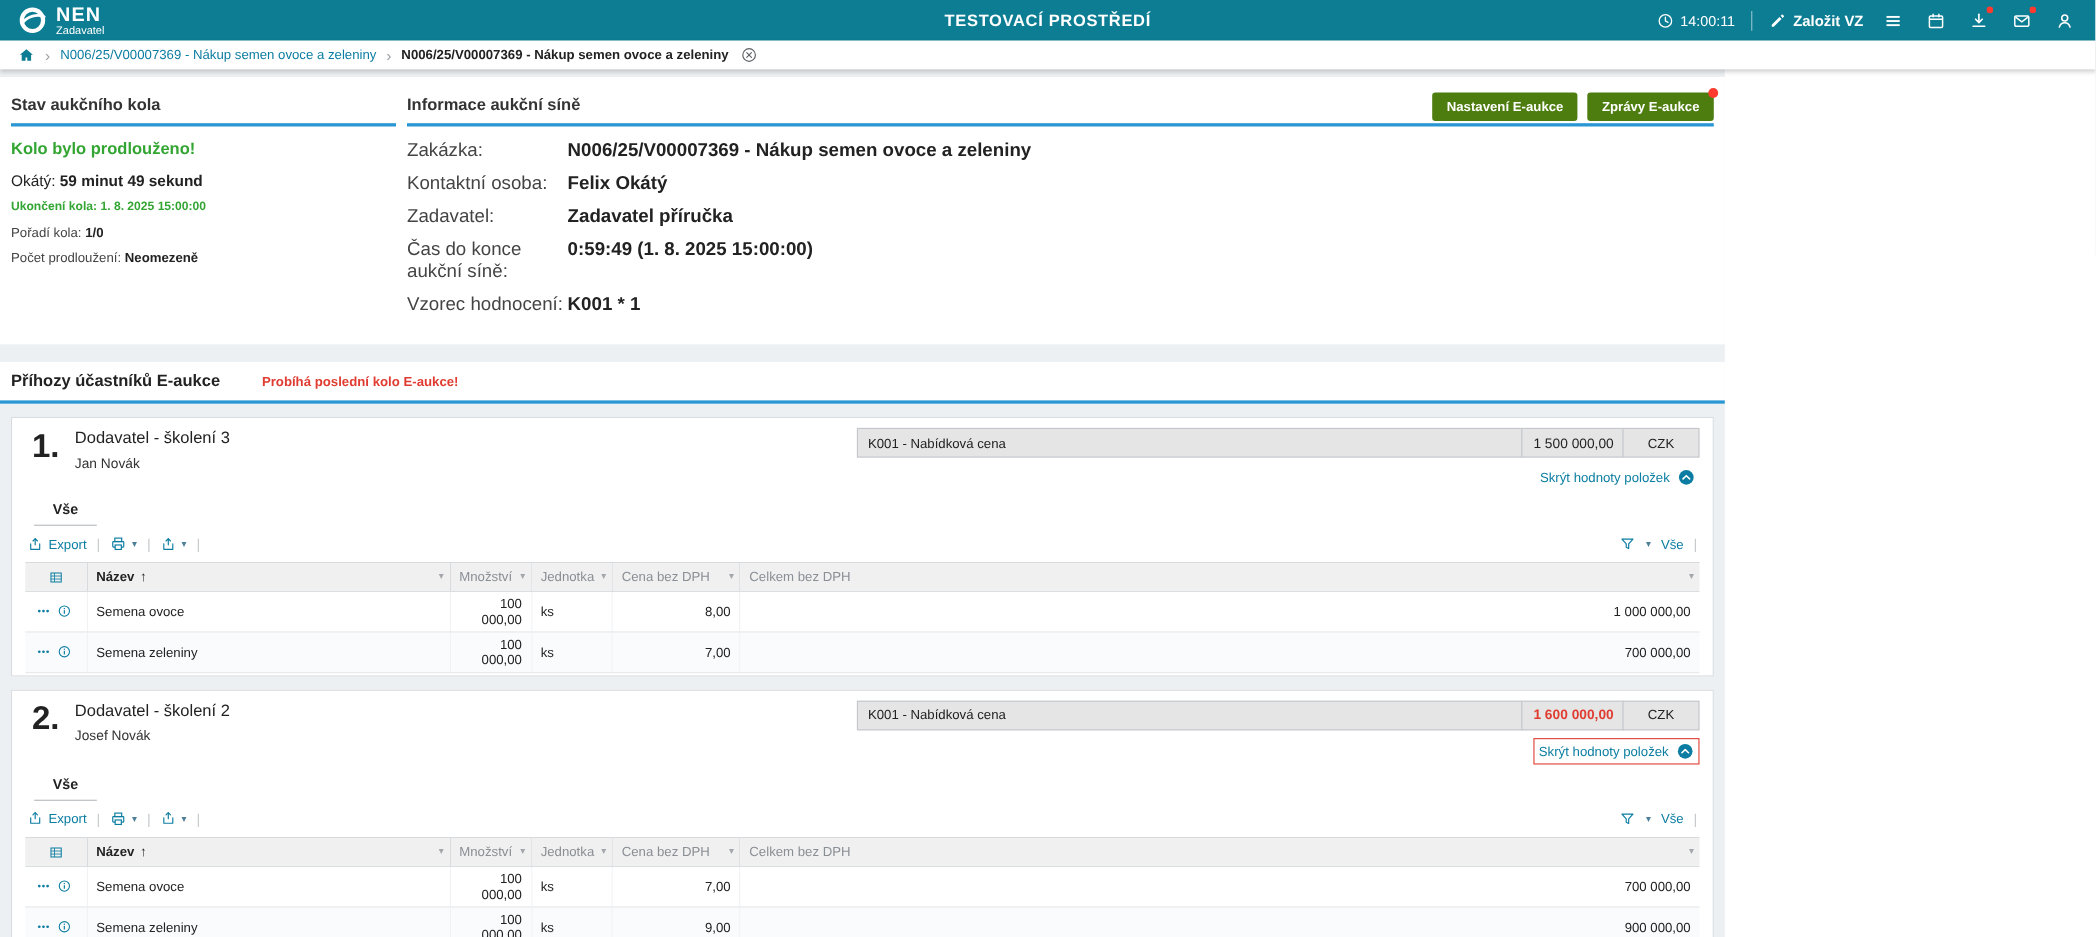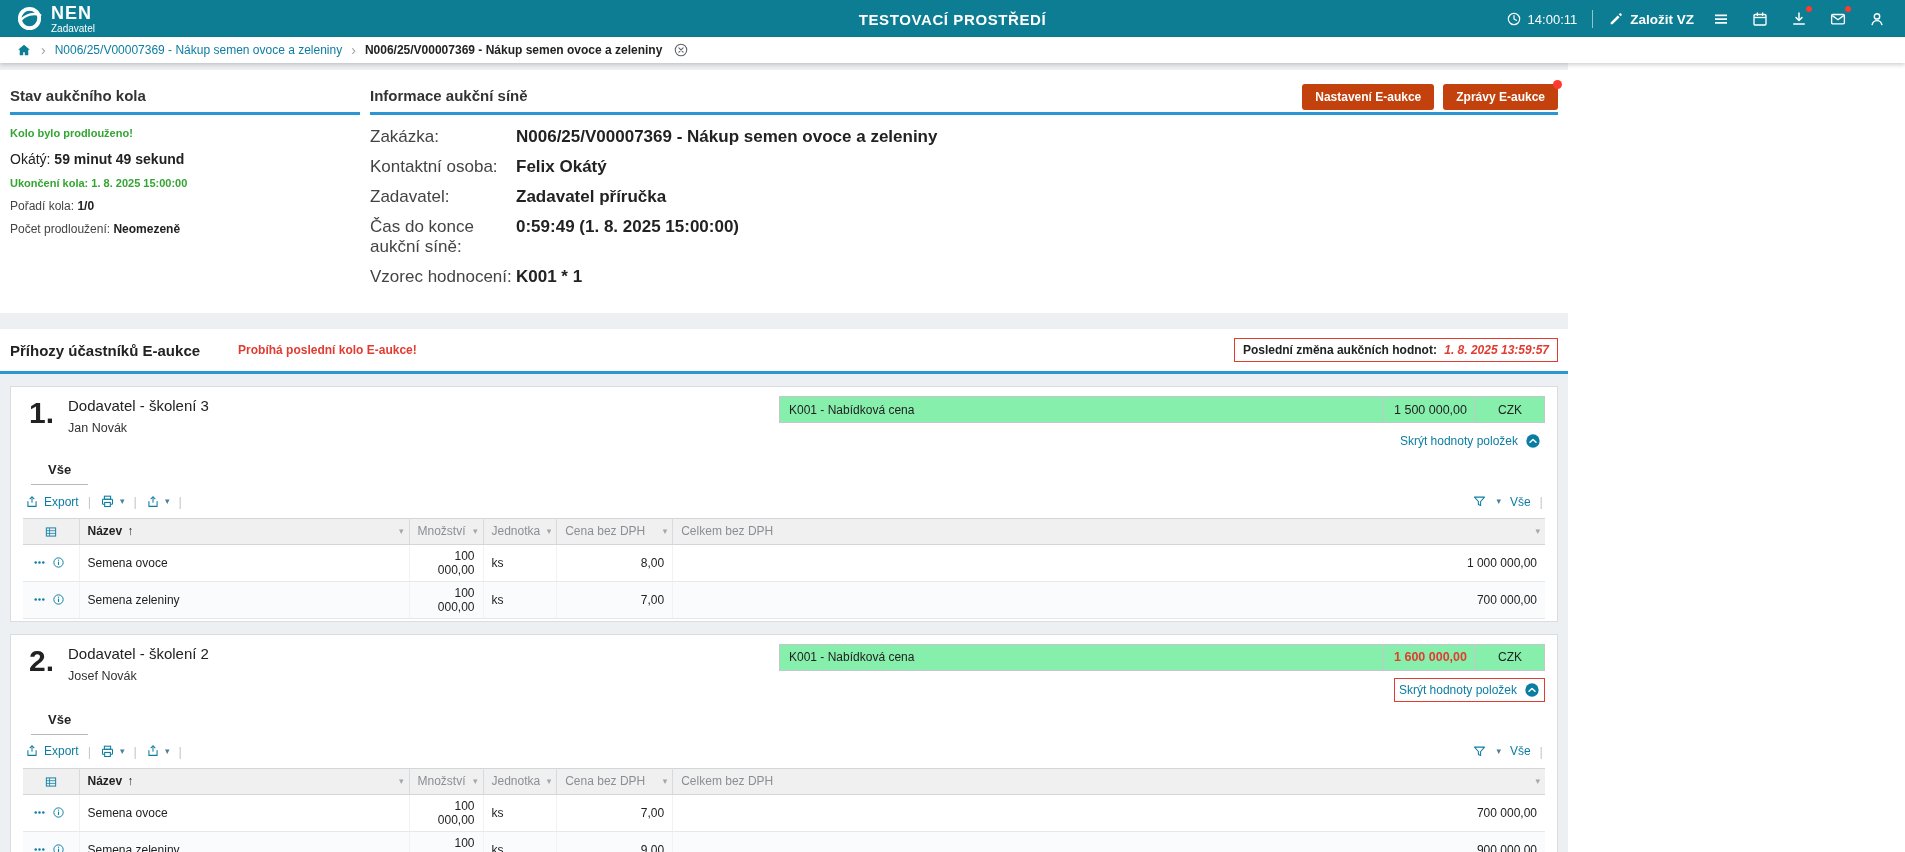--- a/index.html
+++ b/index.html
@@ -37,49 +37,49 @@
   .crumb-close{color:#5f6368;display:flex;align-items:center;cursor:pointer;margin-left:2px}
 
   
   .content{width:1568px;background:#edf0f3;padding:7px 0 16px}
 
   
   .panels{background:#fff;display:flex;padding:12px 10px 16px}
   .panel-left{width:350px;flex:none;margin-right:10px}
   .panel-right{flex:1;position:relative}
   .panel-title{font-size:15px;font-weight:bold;color:#333;padding:5px 0 8px;border-bottom:3px solid #2a97d4;margin-bottom:12px}
-  .line-extended{color:#33a532;font-size:11px;font-weight:bold;margin:10px 0 12px}
+  .line-extended{color:#33a532;font-size:15px;font-weight:bold;margin:10px 0 12px}
   .line-remaining{font-size:14px;color:#222;margin-bottom:10px}
   .line-remaining .val{font-weight:bold}
   .line-end{color:#33a532;font-size:11px;font-weight:bold;margin-bottom:10px}
   .meta-line{font-size:12px;color:#444;margin-bottom:9px}
   .meta-line .val{font-weight:bold;color:#222}
   .info-row{display:flex;font-size:17px;margin-bottom:10px}
   .info-label{width:146px;flex:none;color:#444}
   .info-value{font-weight:bold;color:#222}
   .panel-buttons{position:absolute;top:2px;right:0;display:flex;gap:9px}
-  .btn-teal{background:#c2410c;color:#fff;font-size:12px;font-weight:bold;padding:6px 13px;border:none;border-radius:3px;cursor:pointer;position:relative;font-family:inherit}
+  .btn-teal{background:#4d7c0f;color:#fff;font-size:12px;font-weight:bold;padding:6px 13px;border:none;border-radius:3px;cursor:pointer;position:relative;font-family:inherit}
   .btn-badge{position:absolute;top:-4px;right:-4px;width:9px;height:9px;border-radius:50%;background:#ff3b2f}
 
   
   .bids-strip{background:#fff;margin-top:16px;padding:9px 10px;border-bottom:3px solid #2a97d4;display:flex;align-items:center}
   .bids-title{font-size:15px;font-weight:bold;color:#222}
   .bids-notice{color:#e03c31;font-size:12px;font-weight:bold;margin-left:38px}
   .last-change{margin-left:auto;border:1px solid #e03c31;padding:4px 8px;font-size:12px;font-weight:bold;color:#222;background:#fff;white-space:nowrap}
   .last-change .val{color:#e03c31;font-style:italic;margin-left:4px}
 
   
   .card{background:#fff;border:1px solid #d9dce0;margin:12px 10px 0;padding:9px 12px 2px}
   .card-top{display:flex;align-items:flex-start}
   .rank{font-size:30px;font-weight:bold;line-height:1;margin:2px 14px 0 6px;color:#222}
   .who .company{font-size:15px;color:#222;margin-top:1px}
   .who .person{font-size:12.5px;color:#333;margin-top:7px}
   .bid-area{margin-left:auto;width:766px}
   .bid-boxes{display:flex}
-  .bid-box{border:1px solid #c3c7cc;height:27px;display:flex;align-items:center;font-size:12px;background:#86efac}
+  .bid-box{border:1px solid #c3c7cc;height:27px;display:flex;align-items:center;font-size:12px;background:#e5e5e5}
   .bid-box + .bid-box{margin-left:-1px}
   .bid-label{flex:1;padding:0 9px;color:#222}
   .bid-value{width:93px;justify-content:flex-end;padding:0 8px;font-size:12.5px}
   .bid-value.alert{color:#e03c31;font-weight:bold}
   .bid-currency{width:70px;justify-content:center}
   .hide-row{display:flex;justify-content:flex-end;margin-top:7px}
   .hide-wrap{display:flex;align-items:center;gap:7px;padding:3px 4px;cursor:pointer}
   .hide-wrap.alert{border:1px solid #e03c31}
   .hide-link{color:#0c7da2;font-size:12px}
   .chev-circle{color:#0c7da2}
@@ -315,24 +315,20 @@
       <div class="info-row">
         <span class="info-label">Vzorec hodnocení:</span>
         <span class="info-value">K001 * 1</span>
       </div>
     </div>
   </section>
 
   <section class="bids-strip">
     <span class="bids-title">Příhozy účastníků E-aukce</span>
     <span class="bids-notice">Probíhá poslední kolo E-aukce!</span>
-    <span class="last-change">
-      <span>Poslední změna aukčních hodnot:</span>
-      <span class="val">1. 8. 2025 13:59:57</span>
-    </span>
   </section>
 
   <section class="card">
     <div class="card-top">
       <div class="rank">1.</div>
       <div class="who">
         <div class="company">Dodavatel - školení 3</div>
         <div class="person">Jan Novák</div>
       </div>
       <div class="bid-area">

